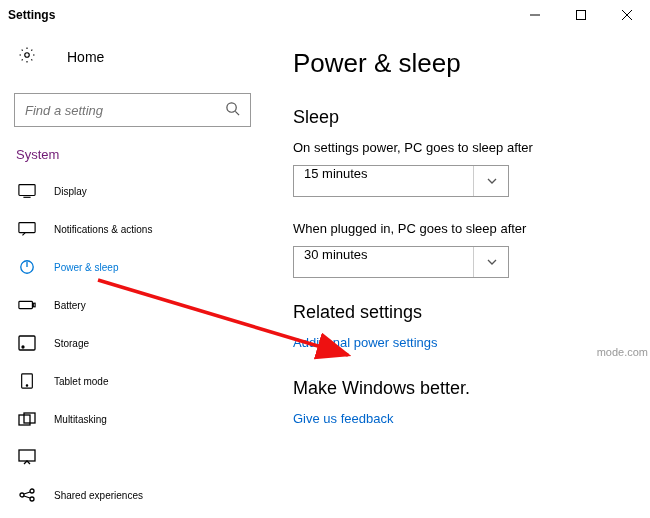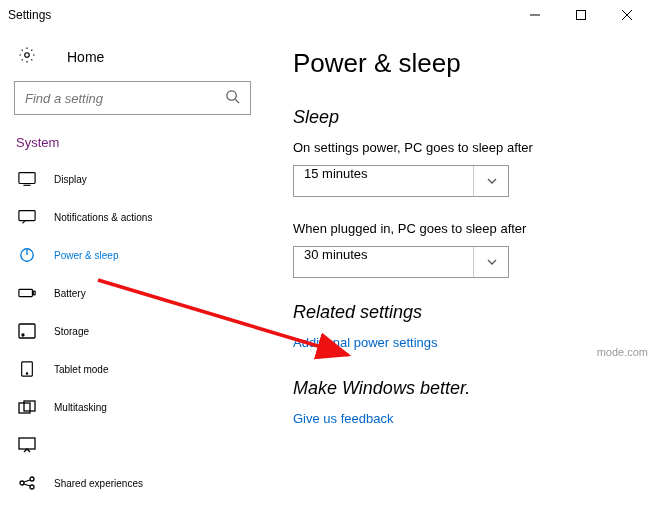--- a/index.html
+++ b/index.html
@@ -12,20 +12,21 @@
       font-size: 13px;
       color: #000;
       position: relative;
     }
     .titlebar {
       display: flex;
       align-items: center;
       height: 30px;
       padding-left: 8px;
       border-bottom: 1px solid transparent;
+      font-weight: bold;
     }
     .titlebar-title {
       font-size: 12px;
       color: #000;
     }
     .window-controls {
       margin-left: auto;
       display: flex;
     }
     .window-controls > div {
@@ -52,21 +53,21 @@
       padding: 8px 4px 14px 6px;
     }
     .home-row .gear svg { width: 18px; height: 18px; }
     .home-row .label { font-size: 14px; }
     .search-box {
       border: 1px solid #999;
       height: 34px;
       display: flex;
       align-items: center;
       padding: 0 10px;
-      margin: 0 2px 16px 2px;
+      margin: 12px 2px 16px 2px;
     }
     .search-box input {
       border: none;
       outline: none;
       flex: 1;
       font-size: 13px;
       font-style: italic;
       font-family: inherit;
       color: #666;
     }
@@ -94,21 +95,20 @@
     }
     .page-title {
       font-size: 26px;
       font-weight: 400;
       margin-bottom: 28px;
     }
     .section-title {
       font-size: 18px;
       font-weight: 400;
       margin-bottom: 12px;
-      font-style: italic;
     }
     .field-label {
       font-size: 13px;
       margin-bottom: 10px;
     }
     .select-box {
       border: 1px solid #999;
       width: 216px;
       height: 32px;
       display: flex;

